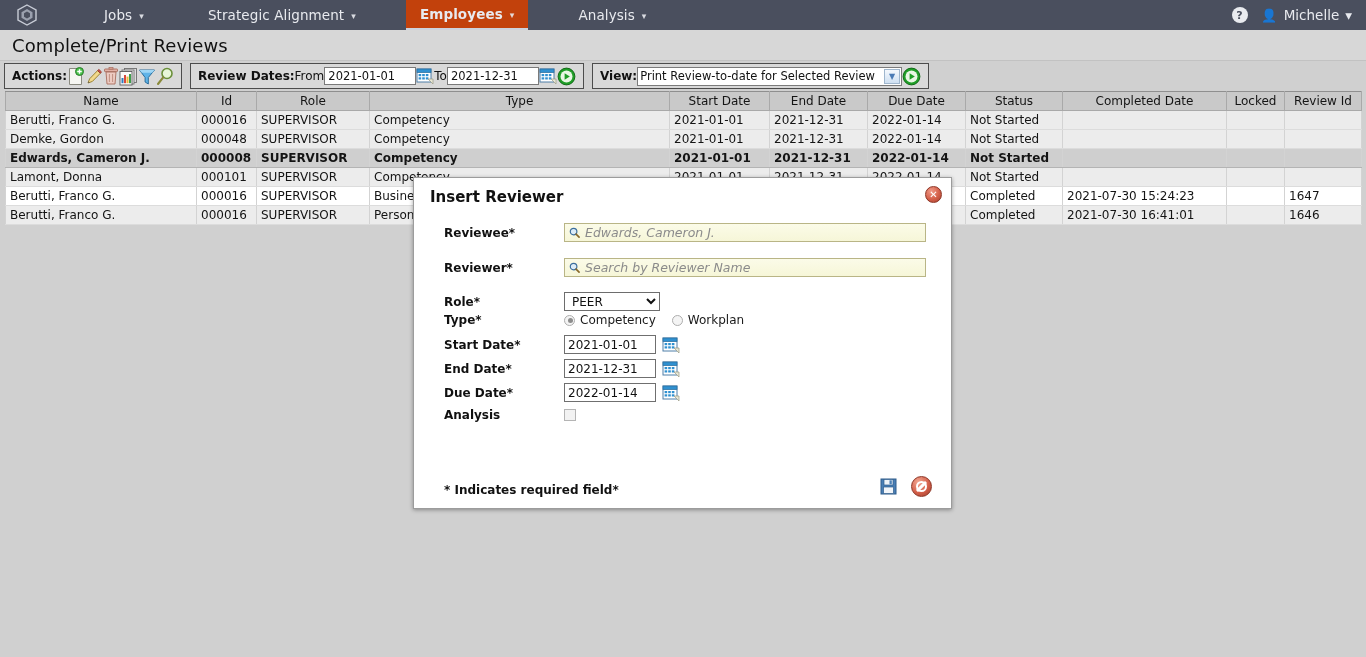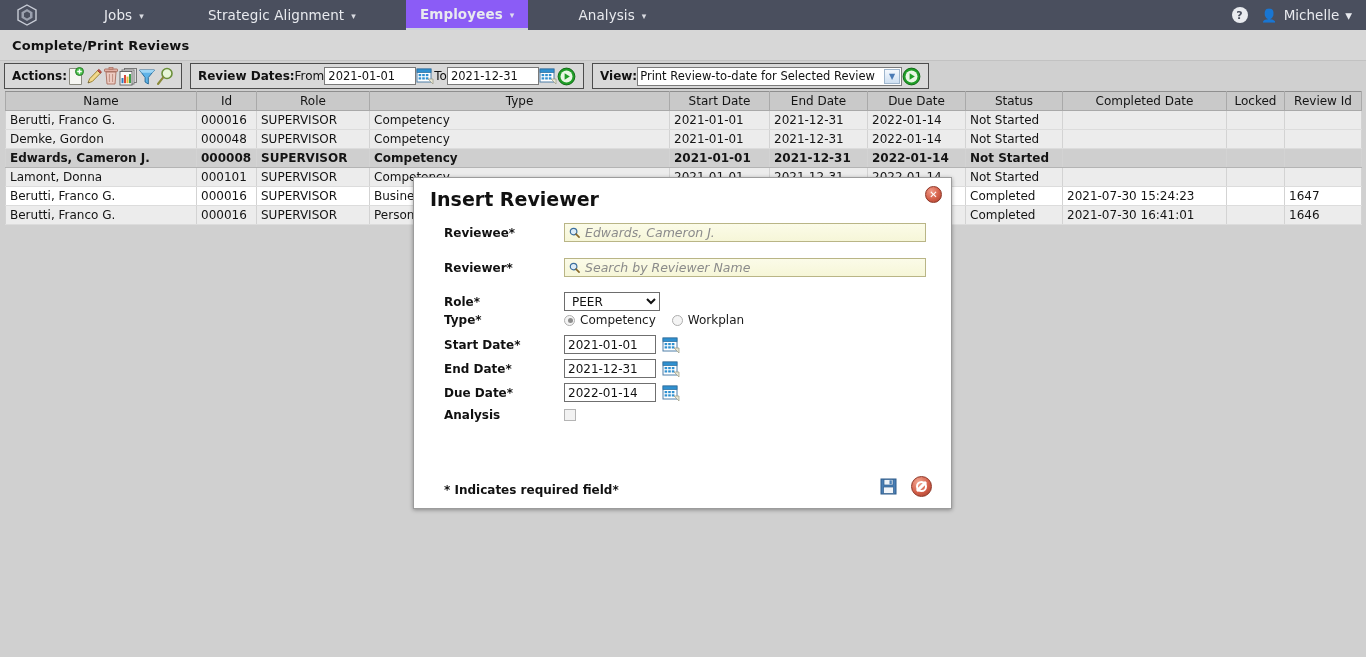--- a/index.html
+++ b/index.html
@@ -37,21 +37,21 @@
     cursor: pointer;
     white-space: nowrap;
   }
   .nav-item .caret {
     margin-left: 7px;
     font-size: 9px;
     opacity: .9;
     transform: translateY(1px);
   }
   .nav-item.active {
-    background: #8b5cf6;
+    background: #c2410c;
     font-weight: bold;
     border-bottom: 2px solid #cdd2dc;
   }
   .nav-spacer { flex: 1; }
   .nav-right {
     display: flex; align-items: center; padding-right: 14px; gap: 14px;
   }
   .help-icon {
     width: 16px; height: 16px; border-radius: 50%;
     background: #e9ebef; color: #4a4f5e;
@@ -64,21 +64,21 @@
 
   
   #page-band {
     background: #d7d7d7;
     height: 31px;
     border-bottom: 1px solid #c2c2c2;
     display: flex; align-items: center;
     padding-left: 12px;
   }
   #page-title {
-    font-size: 13px; font-weight: bold; color: #111;
+    font-size: 18px; font-weight: normal; color: #111;
     letter-spacing: .1px;
   }
 
   
   #toolbar {
     height: 30px;
     background: #d0d0d0;
     display: flex; align-items: center;
     padding: 0 4px;
     gap: 8px;
@@ -169,21 +169,21 @@
     position: absolute;
     left: 413px; top: 177px;
     width: 539px; height: 332px;
     background: #fff;
     border: 1px solid #9c9c9c;
     box-shadow: 0 1px 4px rgba(0,0,0,.35);
     z-index: 50;
   }
   #modal-title {
     position: absolute; left: 16px; top: 10px;
-    font-size: 19px; font-weight: bold; color: #111; text-align: right;
+    font-size: 15px; font-weight: bold; color: #111; text-align: right;
   }
   #modal-close {
     position: absolute; right: 9px; top: 8px;
     width: 17px; height: 17px; cursor: pointer;
   }
   .close-ball {
     width: 17px; height: 17px; border-radius: 50%;
     background: radial-gradient(circle at 35% 28%, #f09a88 0%, #d4604a 55%, #a8402e 100%);
     border: 1px solid #8d3525;
     display: flex; align-items: center; justify-content: center;

